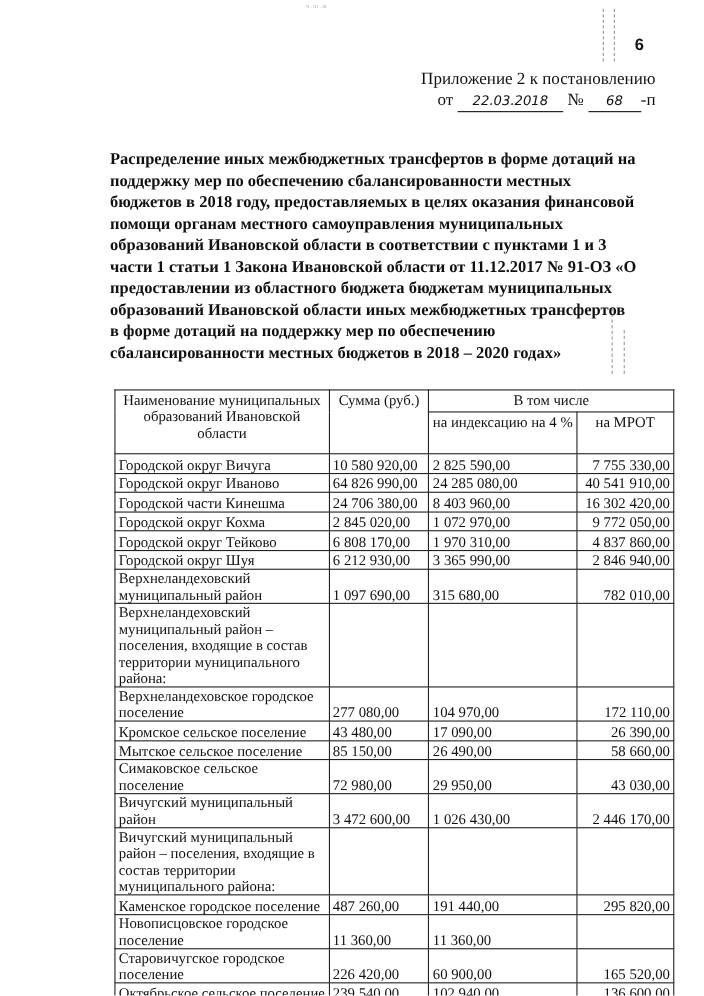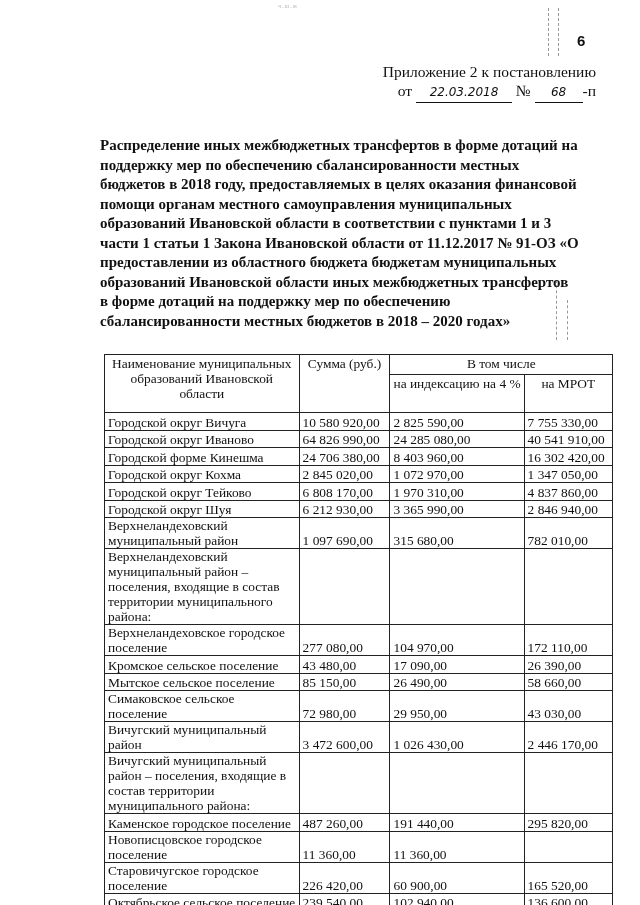--- a/index.html
+++ b/index.html
@@ -20,21 +20,21 @@
     }
     table.grid {
       position: absolute; left: 104px; top: 354px; width: 509px;
       border-collapse: collapse; font-size: 13.4px; line-height: 15px;
     }
     table.grid td, table.grid th { border: 1px solid #222; padding: 0 3px; vertical-align: bottom; }
     table.grid th { font-weight: normal; vertical-align: top; text-align: center; padding-top: 1px; }
     .c-name { width: 228px; text-align: left; }
     .c-sum { width: 88px; text-align: left; white-space: nowrap; }
     .c-idx { width: 85px; text-align: left; white-space: nowrap; }
-    .c-mrot { width: 84px; white-space: nowrap; }
+    .c-mrot { width: 84px; text-align: right; white-space: nowrap; }
     .h-name { height: 56px; }
     tr.row td { height: 16.5px; }
   </style>
 </head>
 <body>
 
 <div class="scanmark">ч.ш.ж</div>
 <div class="page-num">6</div>
 
 <div class="vline" style="left:548px; top:8px; height:48px;"></div>
@@ -73,30 +73,30 @@
         <td class="c-idx">2 825 590,00</td>
         <td class="c-mrot">7 755 330,00</td>
       </tr>
       <tr class="row">
         <td class="c-name">Городской округ Иваново</td>
         <td class="c-sum">64 826 990,00</td>
         <td class="c-idx">24 285 080,00</td>
         <td class="c-mrot">40 541 910,00</td>
       </tr>
       <tr class="row">
-        <td class="c-name">Городской форме Кинешма</td>
+        <td class="c-name">Городской части Кинешма</td>
         <td class="c-sum">24 706 380,00</td>
         <td class="c-idx">8 403 960,00</td>
         <td class="c-mrot">16 302 420,00</td>
       </tr>
       <tr class="row">
         <td class="c-name">Городской округ Кохма</td>
         <td class="c-sum">2 845 020,00</td>
         <td class="c-idx">1 072 970,00</td>
-        <td class="c-mrot">1 347 050,00</td>
+        <td class="c-mrot">9 772 050,00</td>
       </tr>
       <tr class="row">
         <td class="c-name">Городской округ Тейково</td>
         <td class="c-sum">6 808 170,00</td>
         <td class="c-idx">1 970 310,00</td>
         <td class="c-mrot">4 837 860,00</td>
       </tr>
       <tr class="row">
         <td class="c-name">Городской округ Шуя</td>
         <td class="c-sum">6 212 930,00</td>

